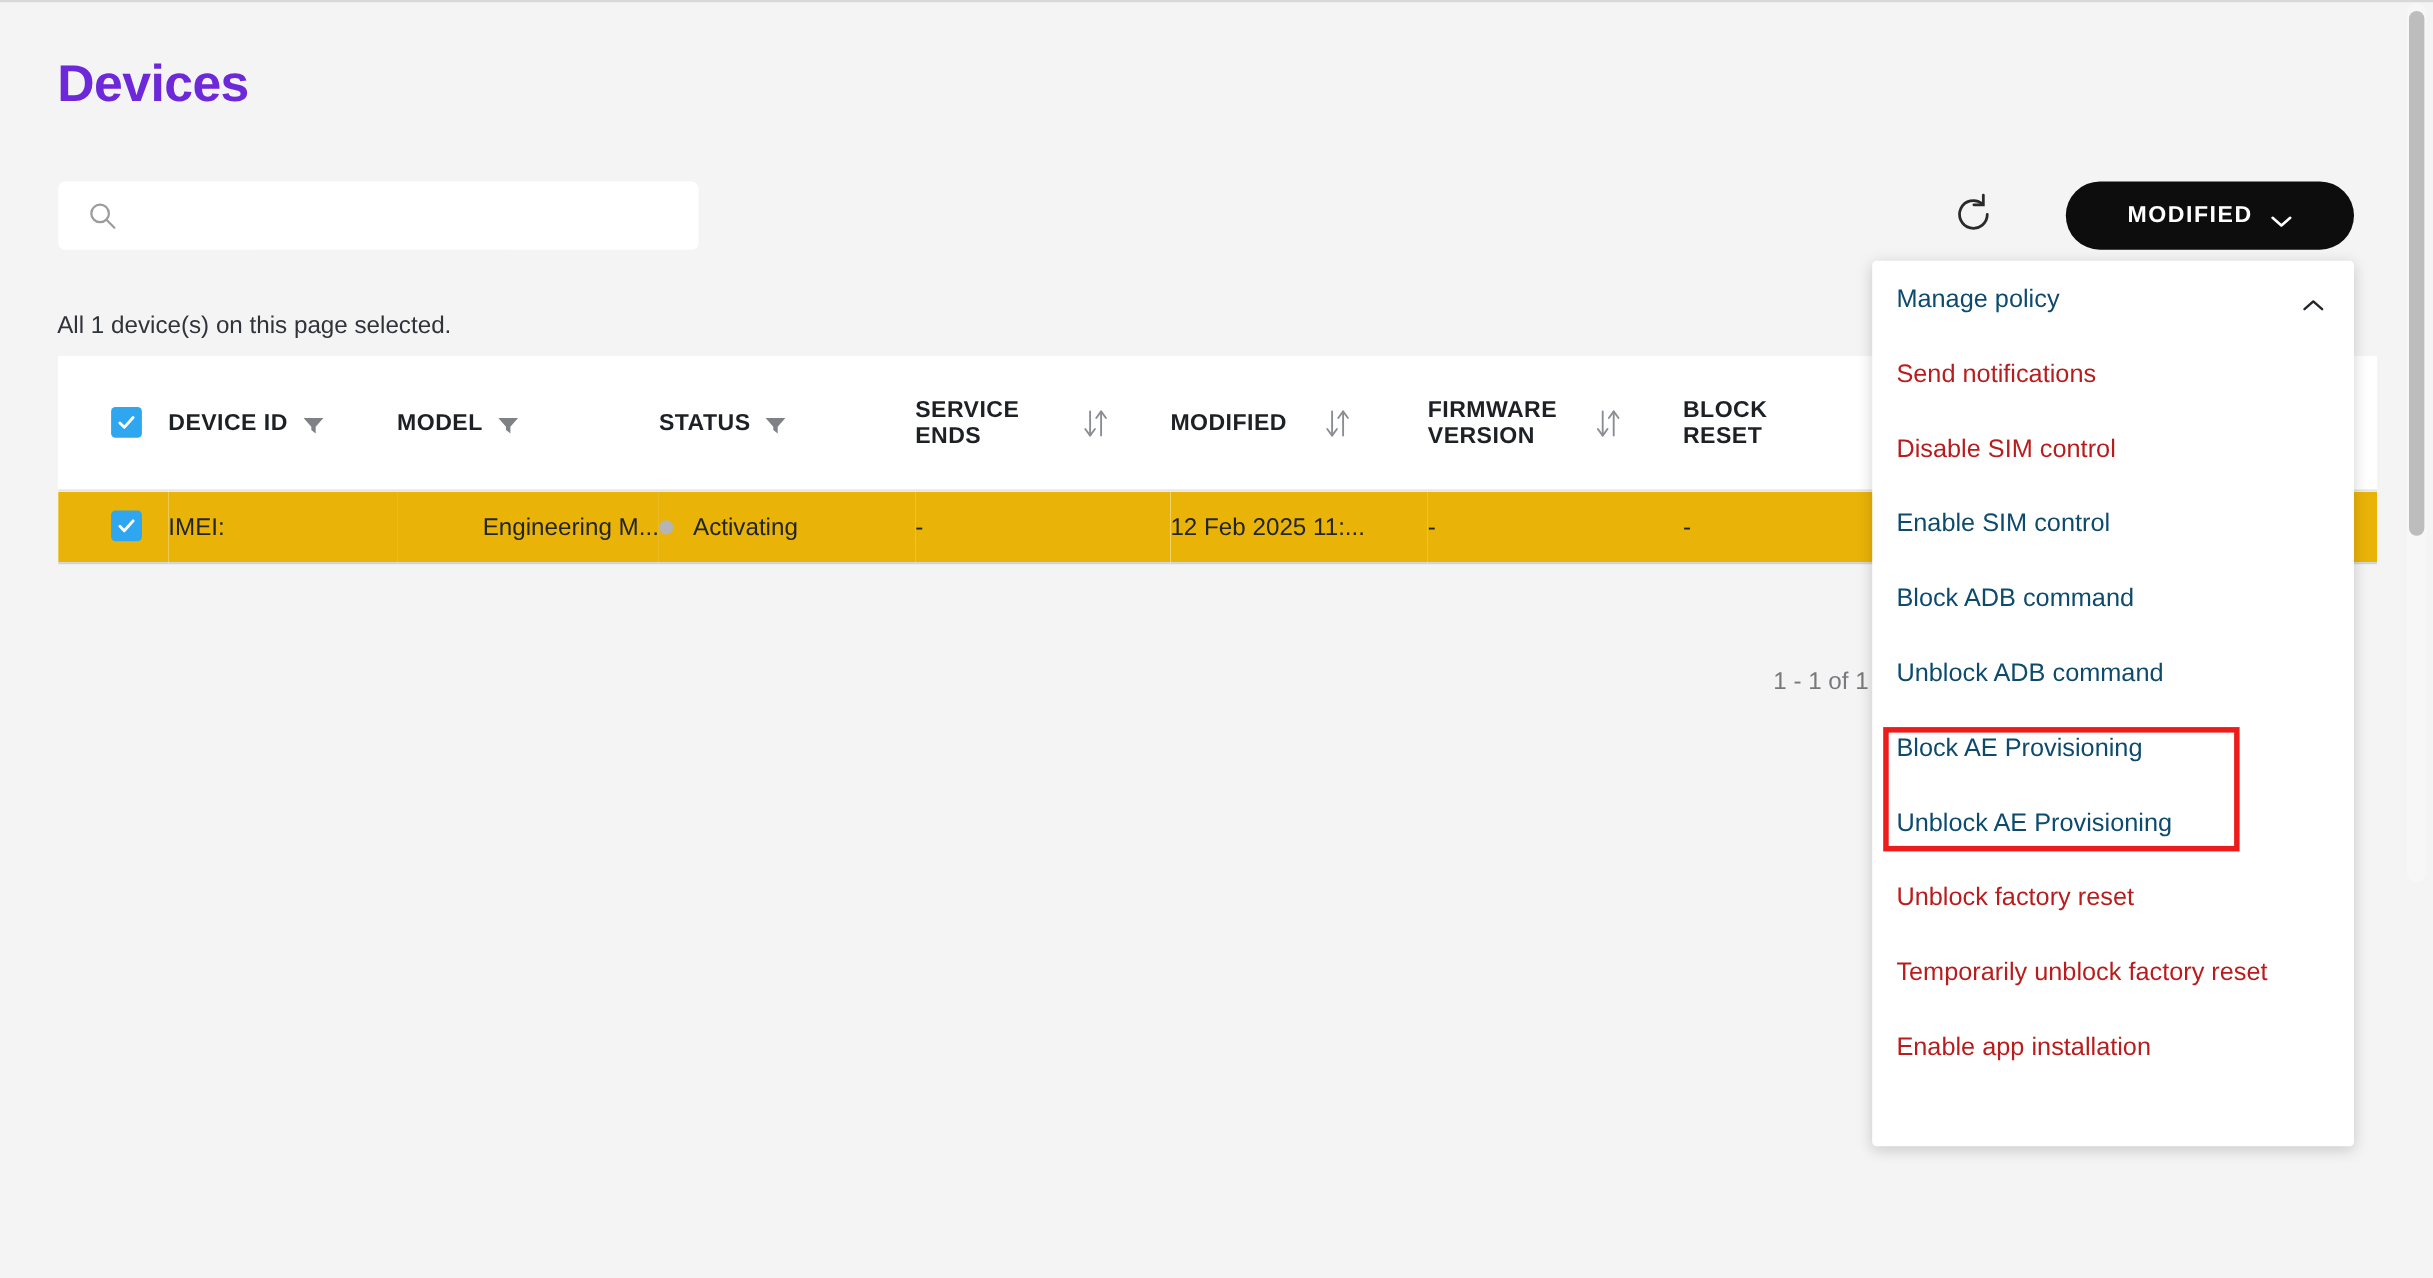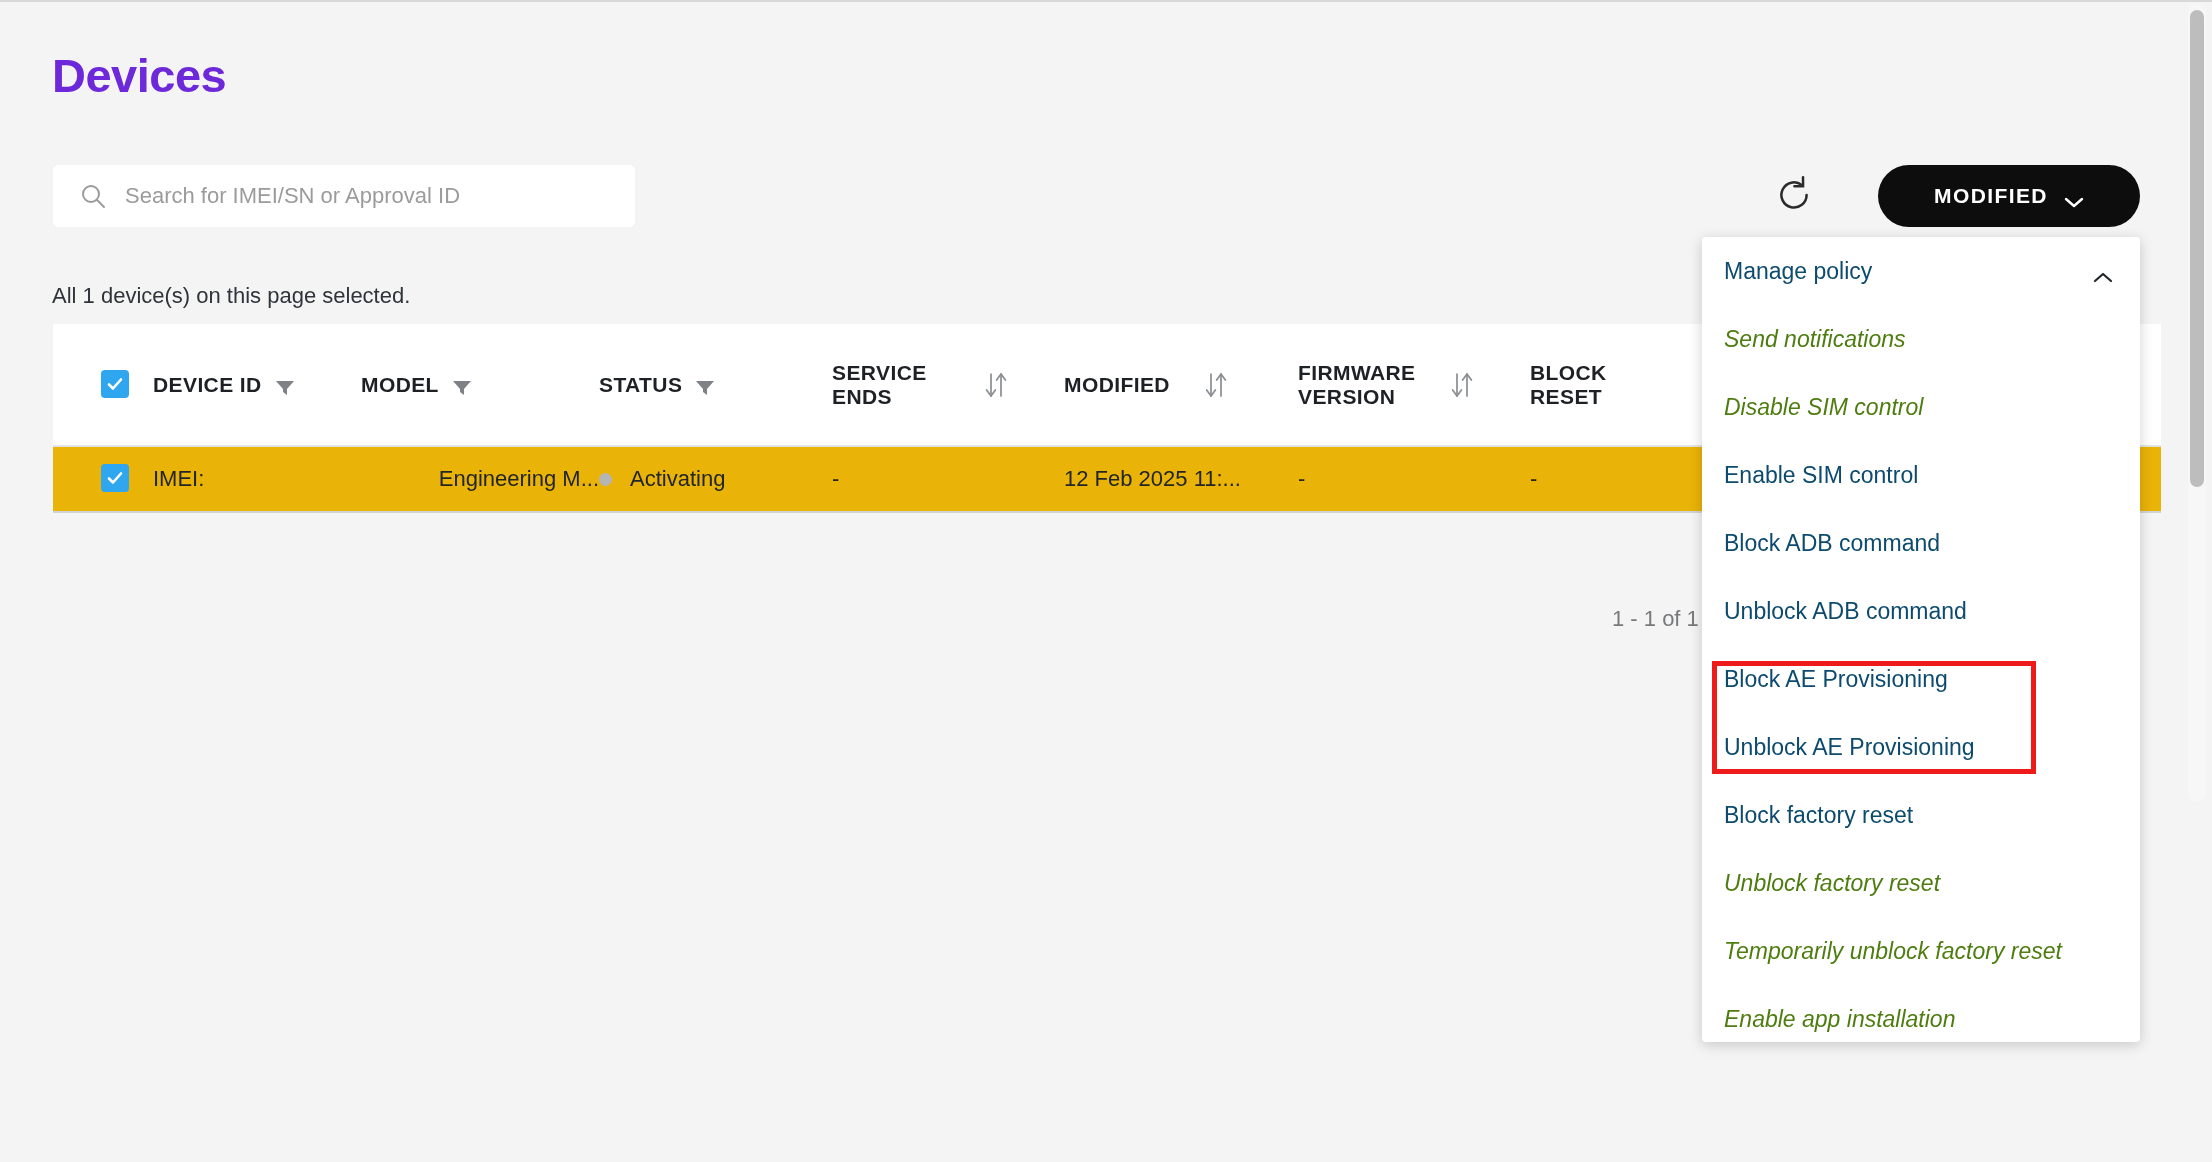--- a/index.html
+++ b/index.html
@@ -210,21 +210,21 @@
     height: 68px;
     display: flex;
     align-items: center;
     padding: 0 26px 0 22px;
     font-size: 23px;
     color: #0c4a6e;
     cursor: pointer;
     justify-content: space-between;
     white-space: nowrap;
   }
-  .menu-item.disabled { color: #4d7c0f; cursor: default; font-style: italic; }
+  .menu-item.disabled { color: #b91c1c; cursor: default; }
   .menu-item .caret { width: 22px; height: 14px; flex: 0 0 auto; }
 
   #menu-scrollbar-track {
     position: absolute;
     right: 6px;
     top: 3px;
     width: 18px;
     height: 799px;
     background: #f7f7f7;
     border-radius: 9px;
@@ -262,21 +262,20 @@
 
 <h1 id="page-title">Devices</h1>
 
 <div id="search-box">
   <span class="mag">
     <svg viewBox="0 0 26 26" width="26" height="26" fill="none" stroke="#9b9b9b" stroke-width="2">
       <circle cx="11" cy="11" r="8"></circle>
       <line x1="17" y1="17" x2="24" y2="24" stroke-linecap="round"></line>
     </svg>
   </span>
-  <input id="search-input" type="text" placeholder="Search for IMEI/SN or Approval ID" style="">
 </div>
 
 <button id="refresh-button">
   <span>
     <svg viewBox="0 0 40 40" width="42" height="42" fill="none" stroke="#2a2a2a" stroke-width="2.4" stroke-linecap="round">
       <path d="M32 20 A12 12 0 1 1 27.5 10.6"></path>
       <polyline points="28.6,3.2 28.6,11.6 20.4,11.6" fill="none"></polyline>
     </svg>
   </span>
 </button>
@@ -429,23 +428,20 @@
       </div>
       <div class="menu-item">
         <span>Unblock ADB command</span>
       </div>
       <div class="menu-item">
         <span>Block AE Provisioning</span>
       </div>
       <div class="menu-item">
         <span>Unblock AE Provisioning</span>
       </div>
-      <div class="menu-item">
-        <span>Block factory reset</span>
-      </div>
       <div class="menu-item disabled">
         <span>Unblock factory reset</span>
       </div>
       <div class="menu-item disabled">
         <span>Temporarily unblock factory reset</span>
       </div>
       <div class="menu-item disabled">
         <span>Enable app installation</span>
       </div>
     </div>

